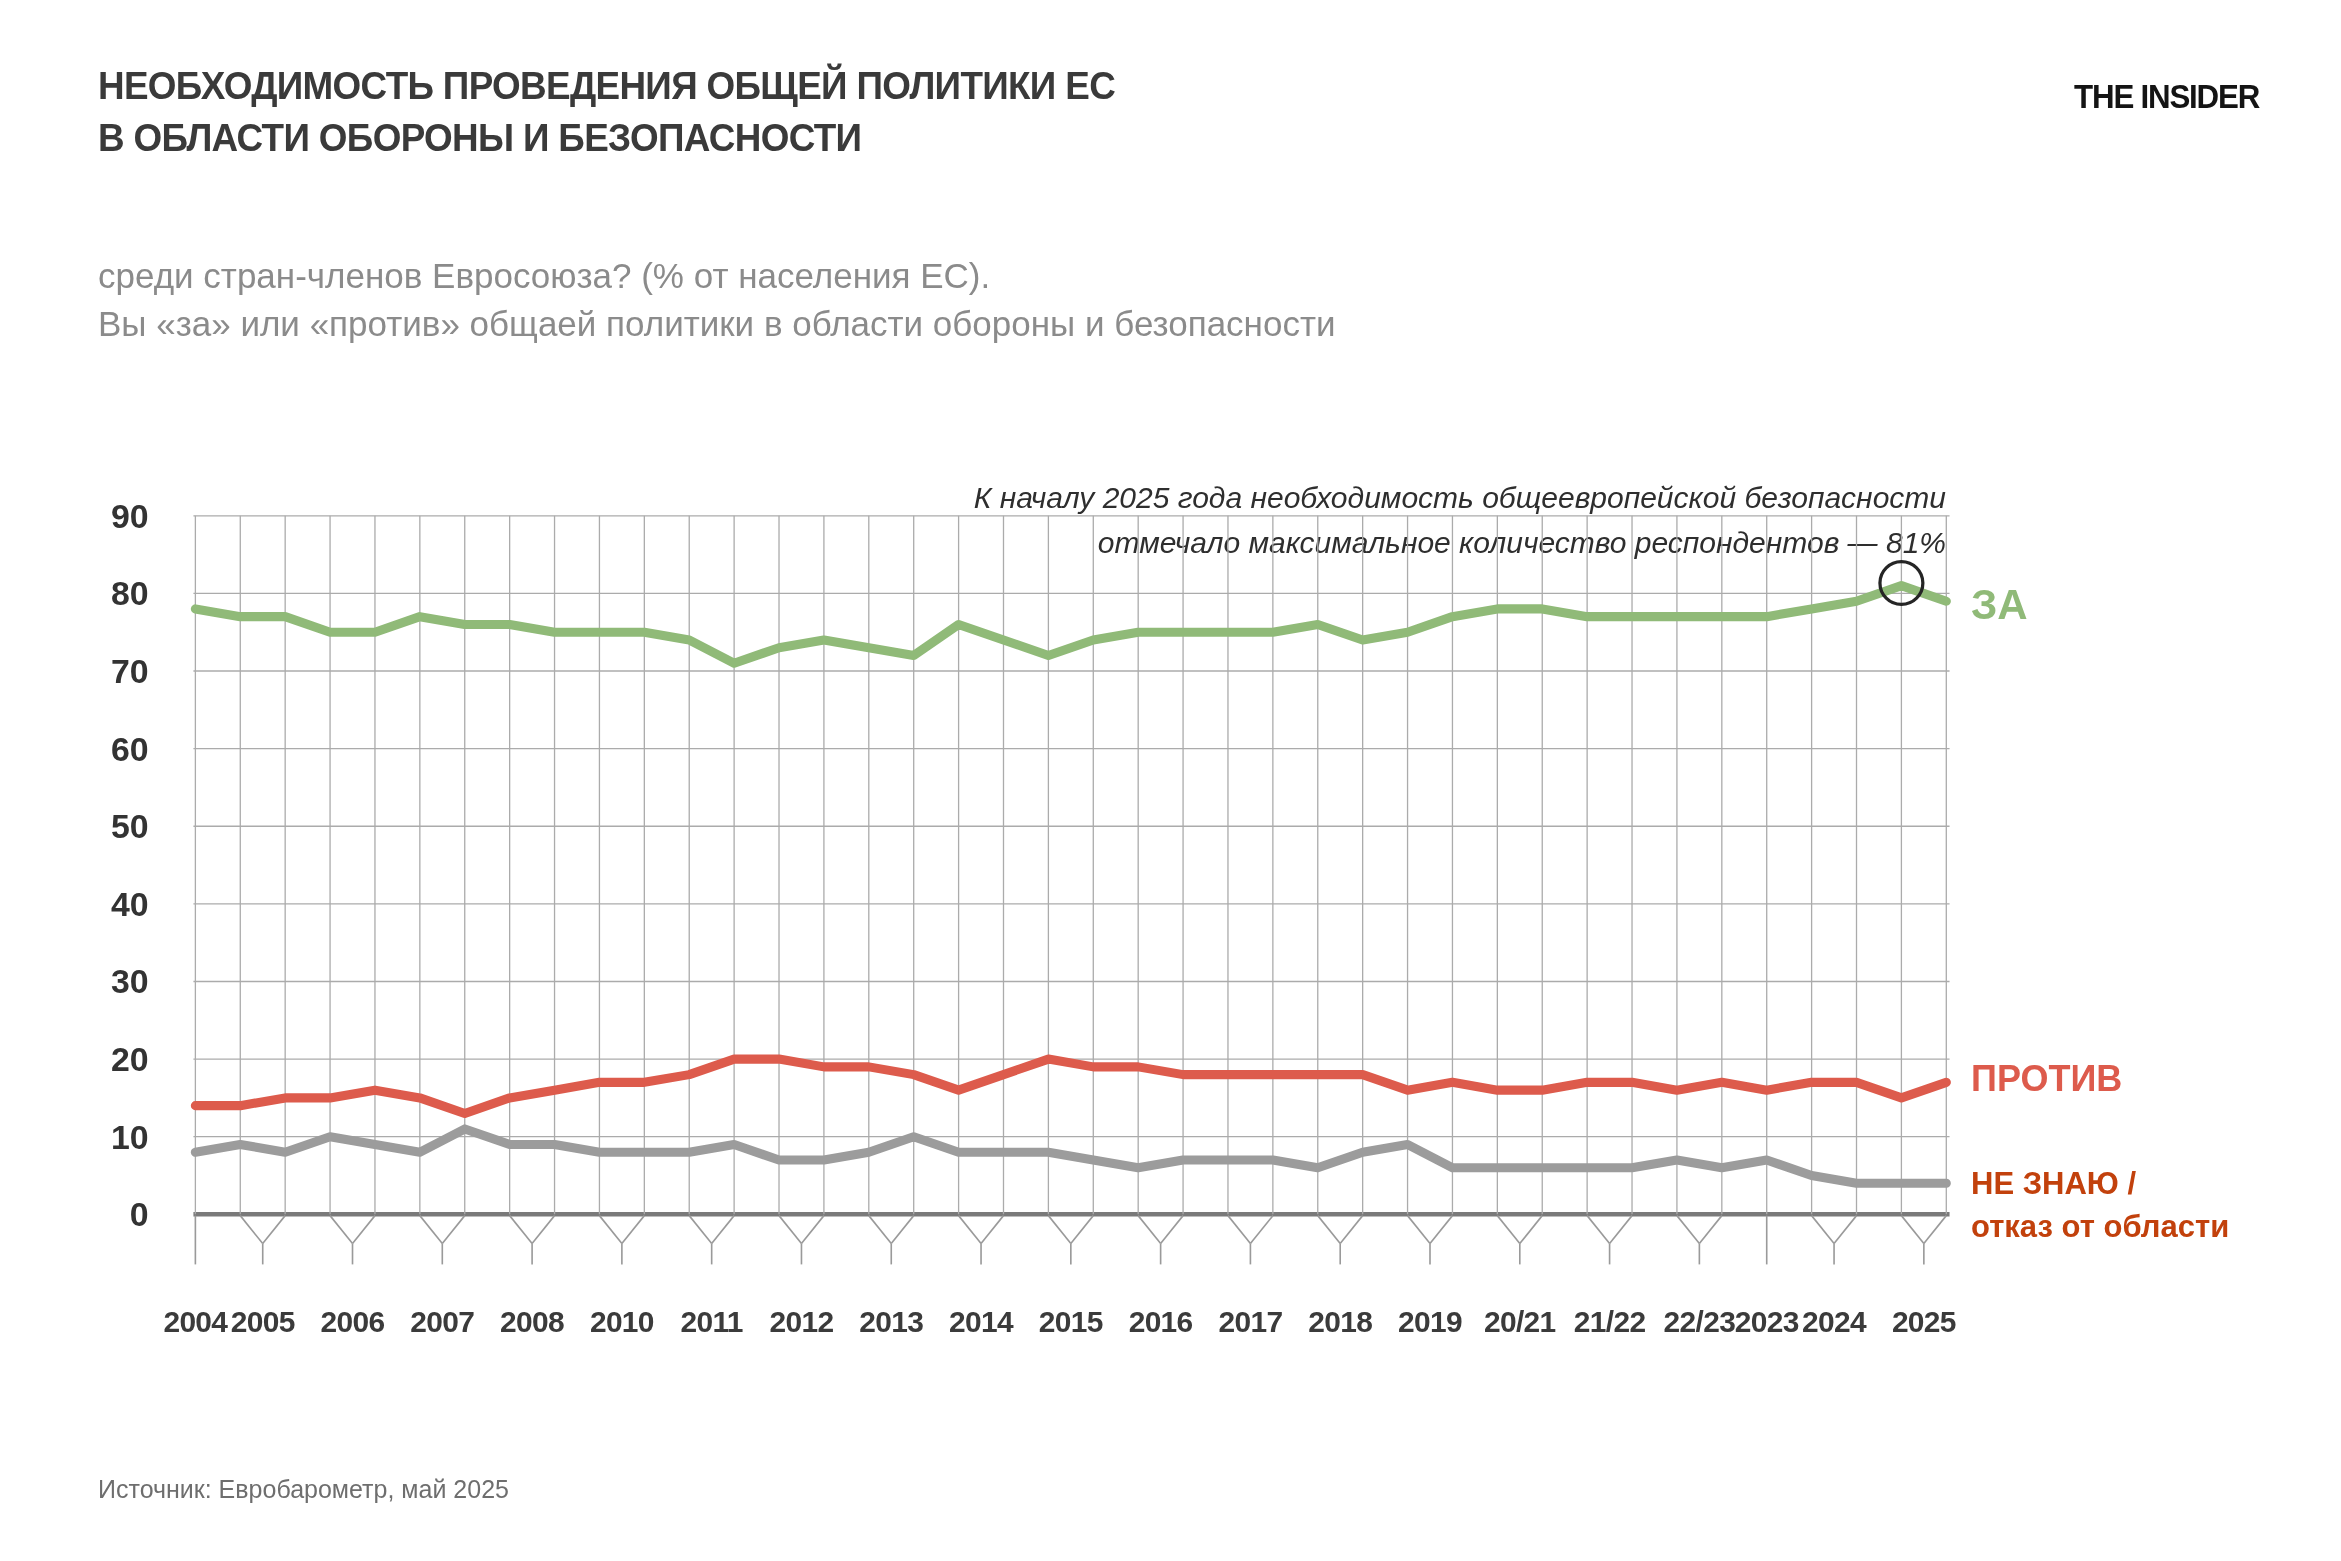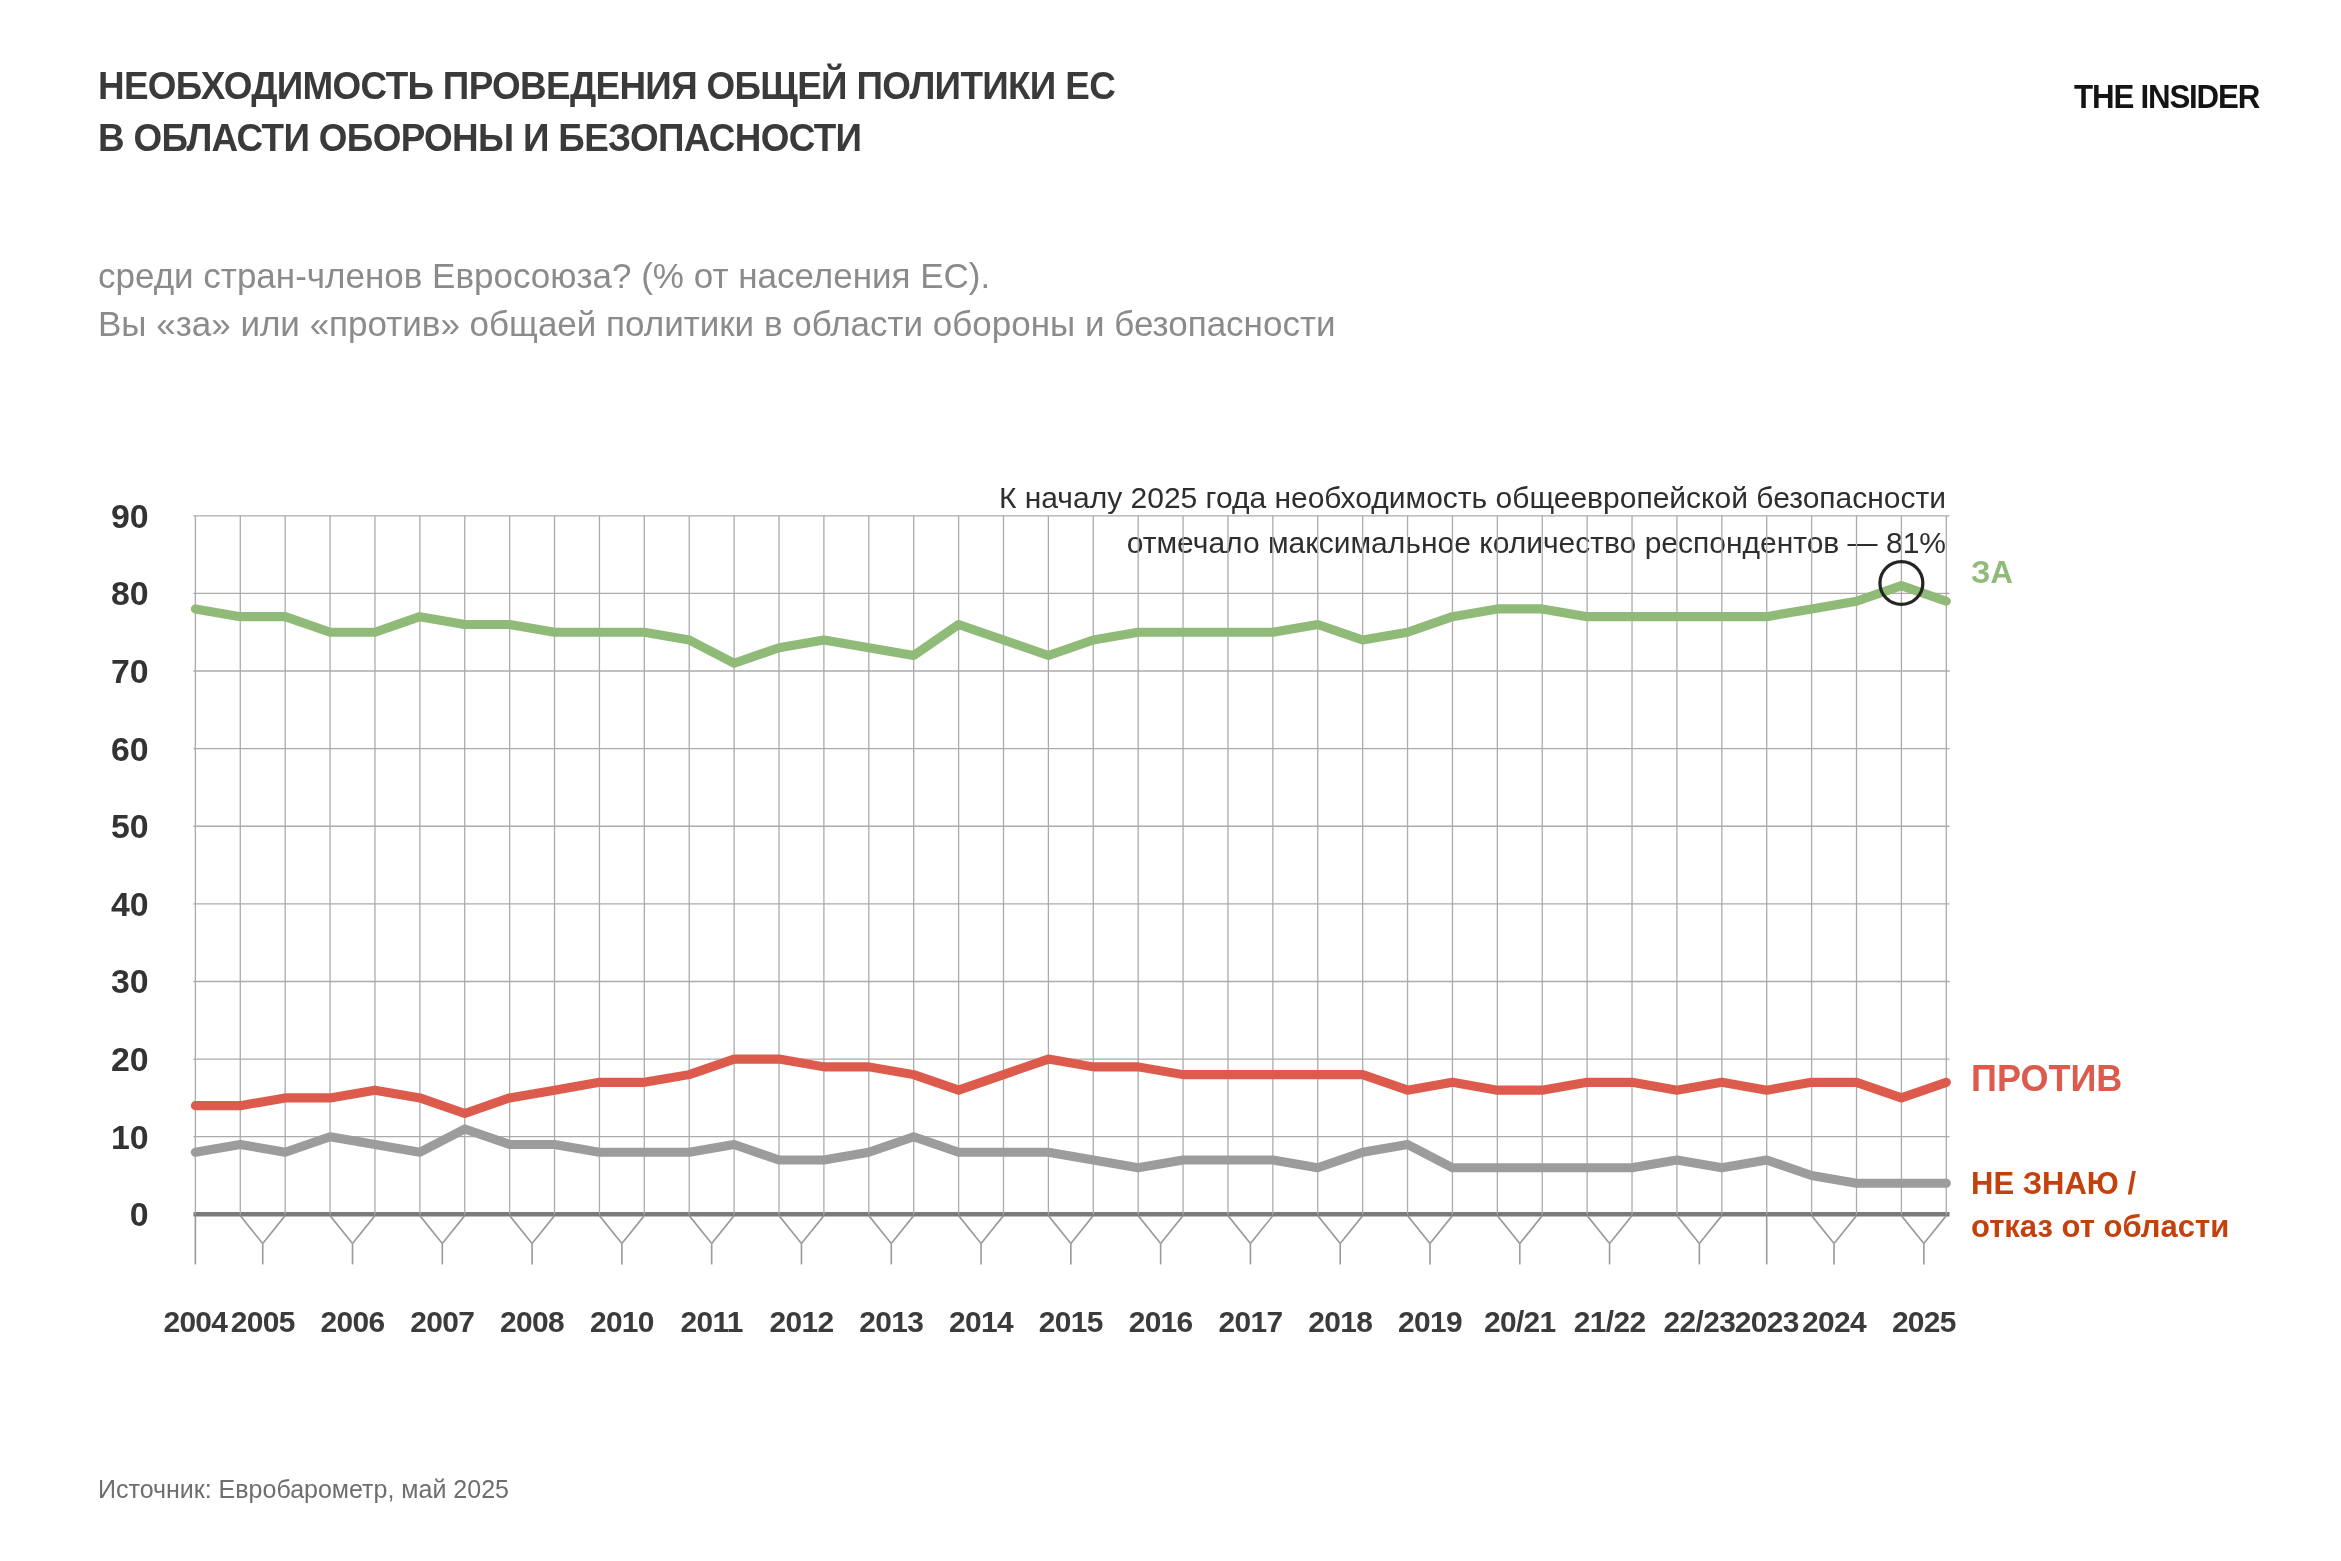--- a/index.html
+++ b/index.html
@@ -16,24 +16,24 @@
     position:absolute;left:98px;top:60px;
     font-size:38px;font-weight:bold;color:#3a3a3a;letter-spacing:-0.7px;
     line-height:1.38;white-space:nowrap;transform:scaleX(0.97);transform-origin:0 0;
   }
   .subtitle{
     position:absolute;left:98px;top:252px;
     font-size:35px;color:#8b8b8b;line-height:1.38;white-space:nowrap;
   }
   .annotation{
     position:absolute;right:396px;top:475px;text-align:right;
-    font-size:30px;color:#2e2e2e;line-height:1.5;white-space:nowrap;
+    font-size:30px;font-style:italic;color:#2e2e2e;line-height:1.5;white-space:nowrap;
   }
   .series-label{position:absolute;font-weight:bold;white-space:nowrap;}
-  .series-label.za{left:1971px;top:555px;font-size:31px;text-align:right;}
+  .series-label.za{left:1971px;top:581px;font-size:42px;text-align:right;}
   .series-label.protiv{left:1971px;top:1058px;font-size:36px;}
   .series-label.neznayu{left:1971px;top:1163px;font-size:31px;line-height:1.38;}
   .source{
     position:absolute;left:98px;top:1475px;font-size:25px;color:#6e6e6e;white-space:nowrap;
   }
   svg.chart{position:absolute;left:0;top:0;}
 </style>
 </head>
 <body>
 

